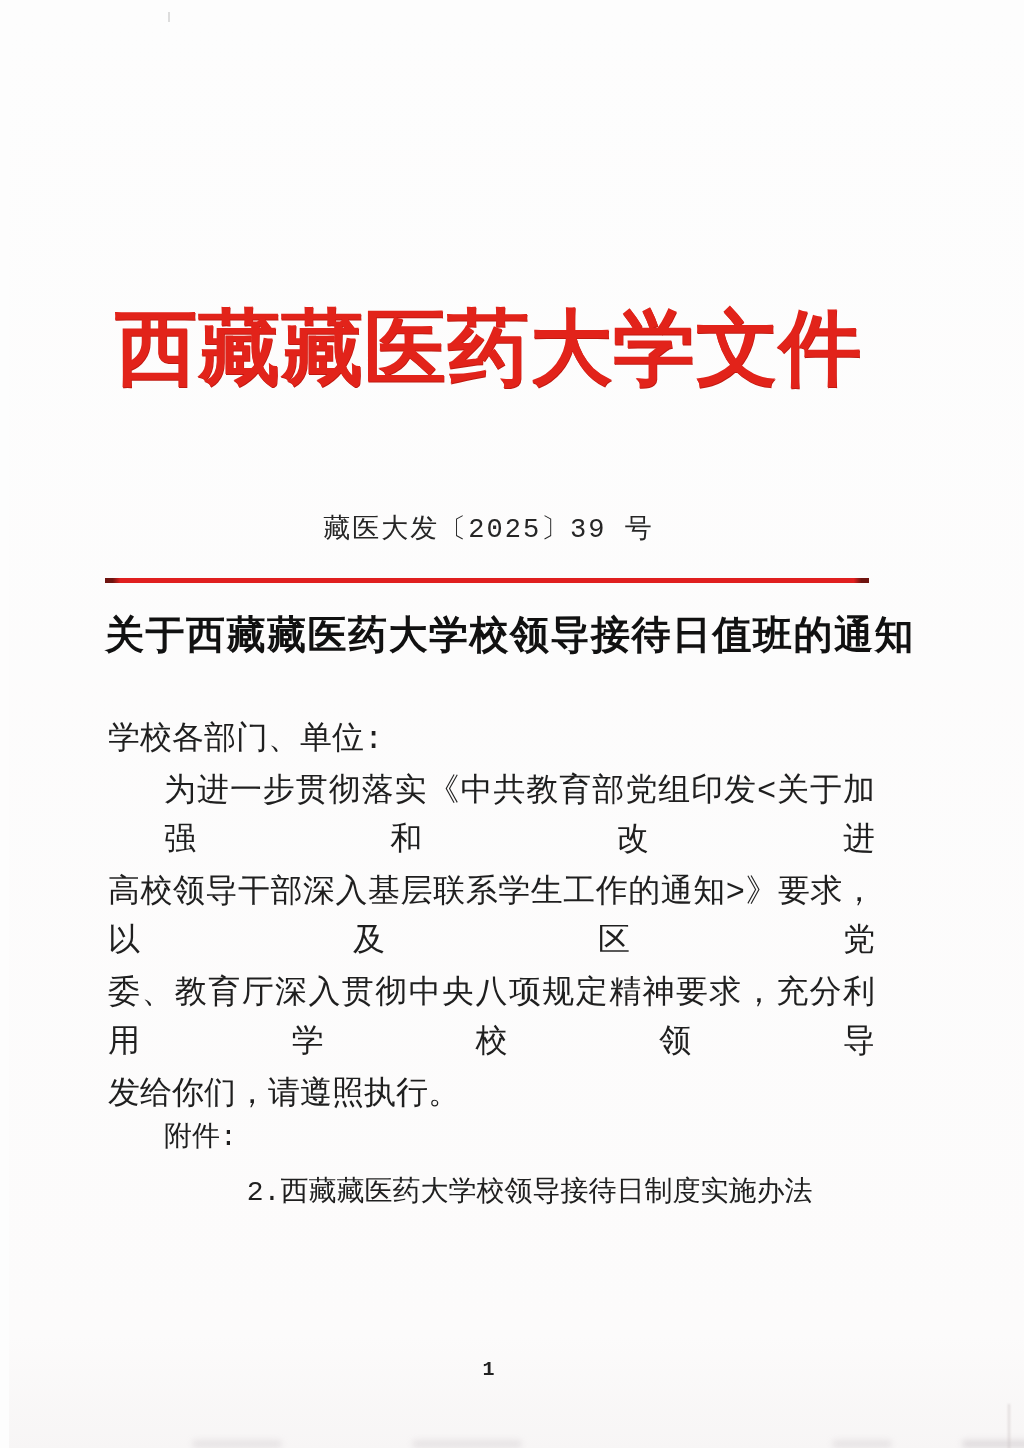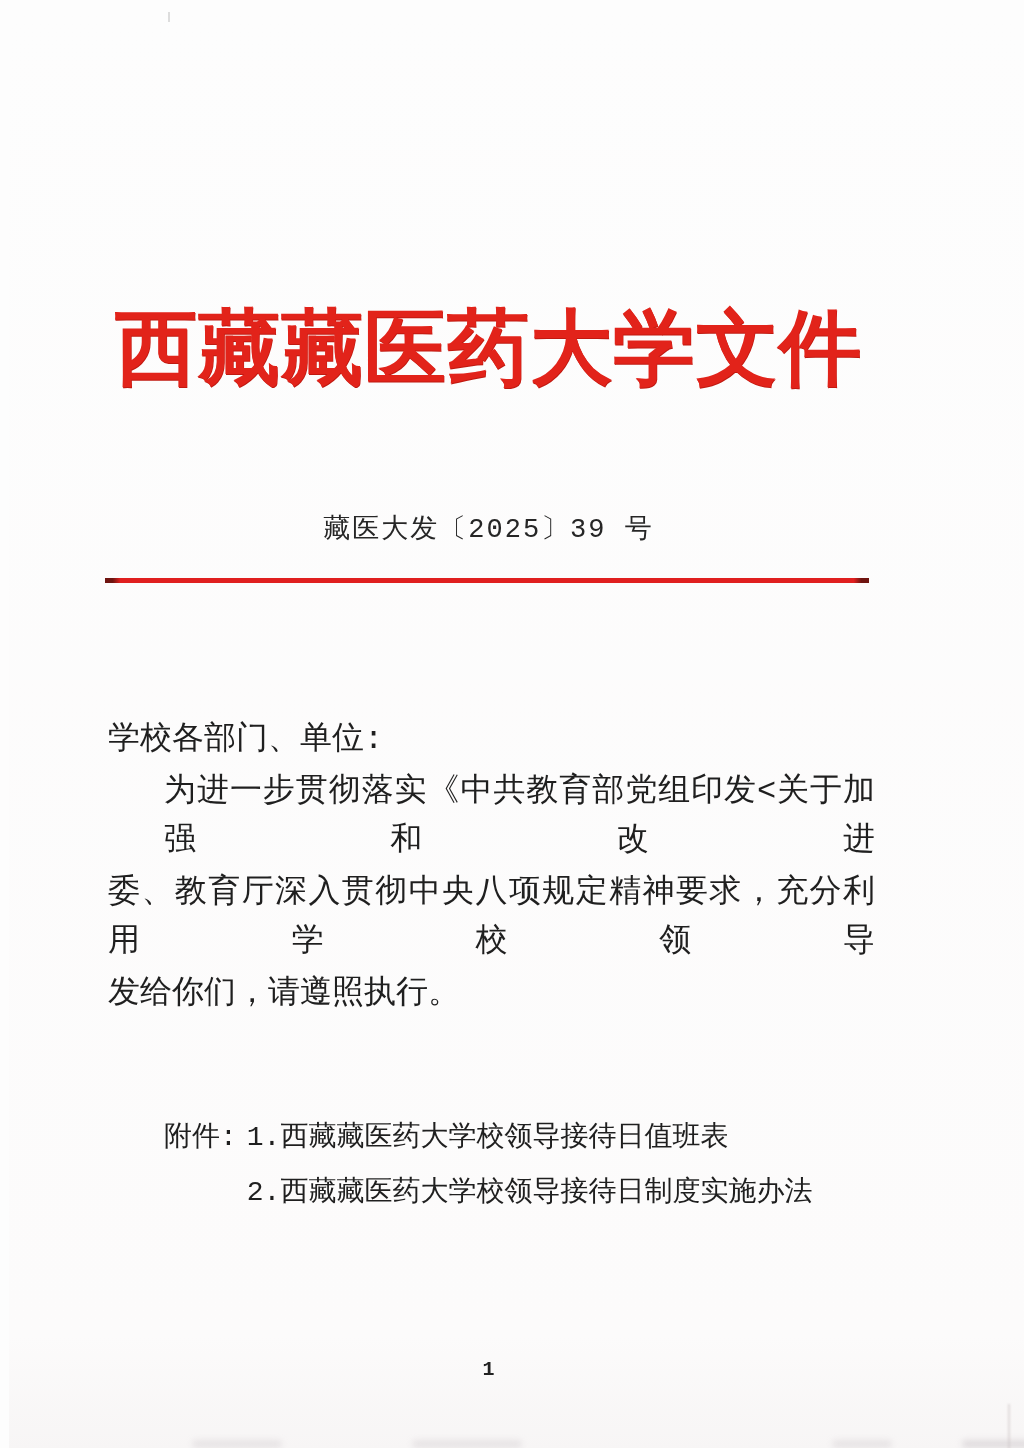--- a/index.html
+++ b/index.html
@@ -132,31 +132,32 @@
 <div class="page">
 
   <div class="tick-top"></div>
 
   <div class="banner">西藏藏医药大学文件</div>
 
   <div class="doc-number">藏医大发〔2025〕39 号</div>
 
   <div class="red-rule"></div>
 
+  <div class="notice-title">关于西藏藏医药大学校领导接待日值班的通知</div>
 
   <div class="body-block">
     <div class="line">学校各部门、单位:</div>
     <div class="line fill indent">为进一步贯彻落实《中共教育部党组印发&lt;关于加强和改进</div>
+    <div class="line fill">高校领导干部深入基层联系学生工作的通知&gt;》要求，以及区党</div>
     <div class="line fill">委、教育厅深入贯彻中央八项规定精神要求，充分利用学校领导</div>
     <div class="line">发给你们，请遵照执行。</div>
   </div>
 
   <div class="attachments">
     <div class="attach-label">附件:</div>
-    <div class="attach-item-1">1.西藏藏医药大学校领导接待日值班表</div>
     <div class="attach-item-2">2.西藏藏医药大学校领导接待日制度实施办法</div>
   </div>
 
   <div class="page-number">1</div>
 
   <div class="edge-right"></div>
   <div class="smudge s1"></div>
   <div class="smudge s2"></div>
   <div class="smudge s3"></div>
   <div class="smudge s4"></div>

